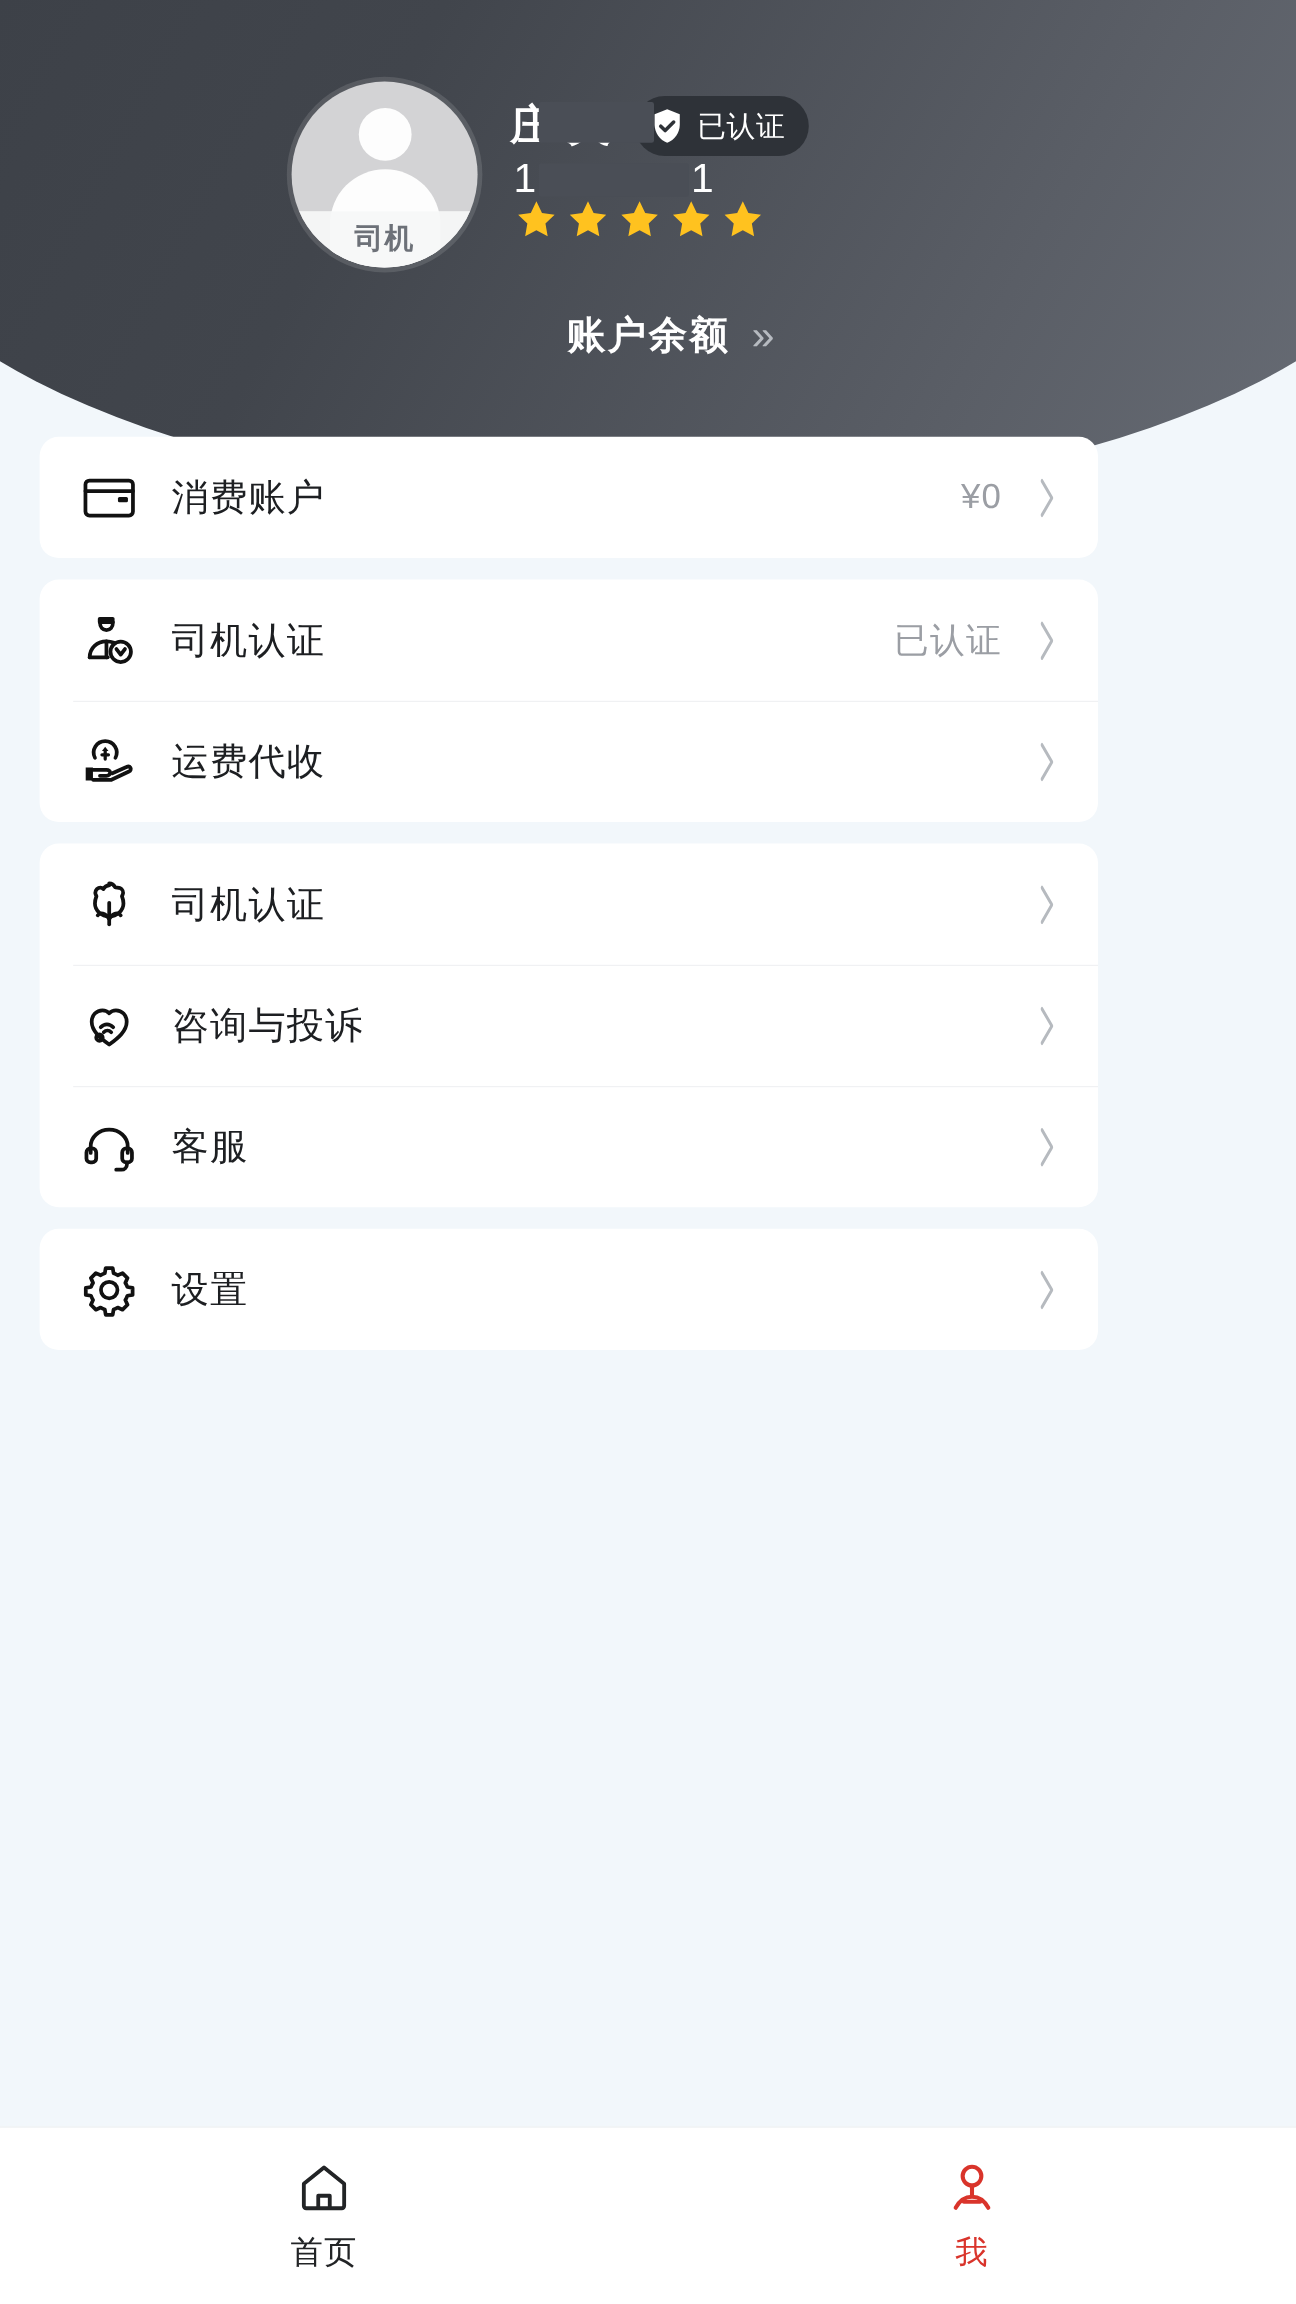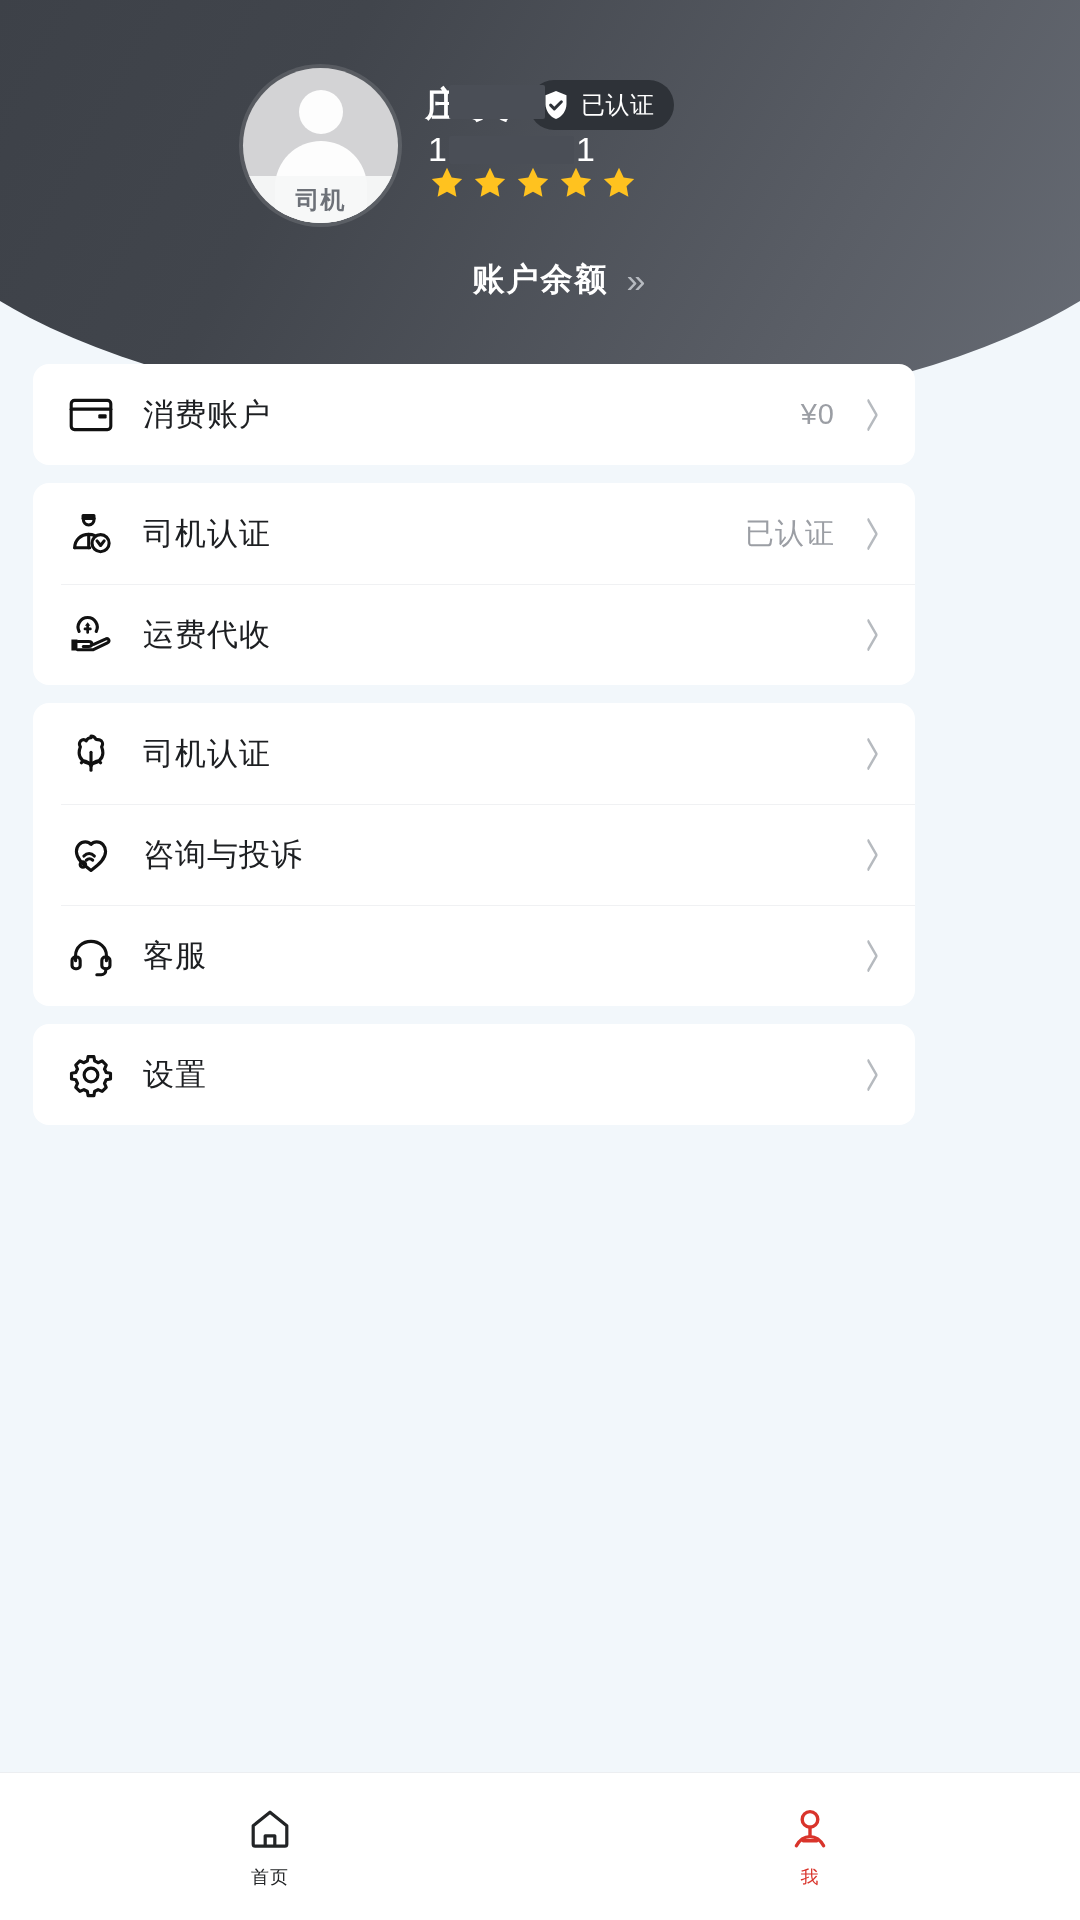--- a/index.html
+++ b/index.html
@@ -104,21 +104,21 @@
   .row-value { font-size:29px; color:#9b9ea4; margin-right:26px; letter-spacing:1px; }
   .row-chev { width:22px; height:38px; flex:none; }
 
   
   .tabbar {
     position:absolute; left:0; bottom:0; width:1080px; height:148px;
     background:#ffffff; display:flex; border-top:1px solid #eceef1;
   }
   .tab { flex:1; display:flex; flex-direction:column; align-items:center; justify-content:center; gap:12px; }
   .tab-icon { width:48px; height:48px; display:flex; align-items:center; justify-content:center; }
-  .tab-label { font-size:18px; color:#222426; letter-spacing:1px; }
+  .tab-label { font-size:27px; color:#222426; letter-spacing:1px; }
   .tab.active .tab-label { color:#d9342b; }
 </style>
 </head>
 <body>
 
 <div class="phone">
 
   <div class="header">
     <div class="header-bg"></div>
     <div class="header-inner">

